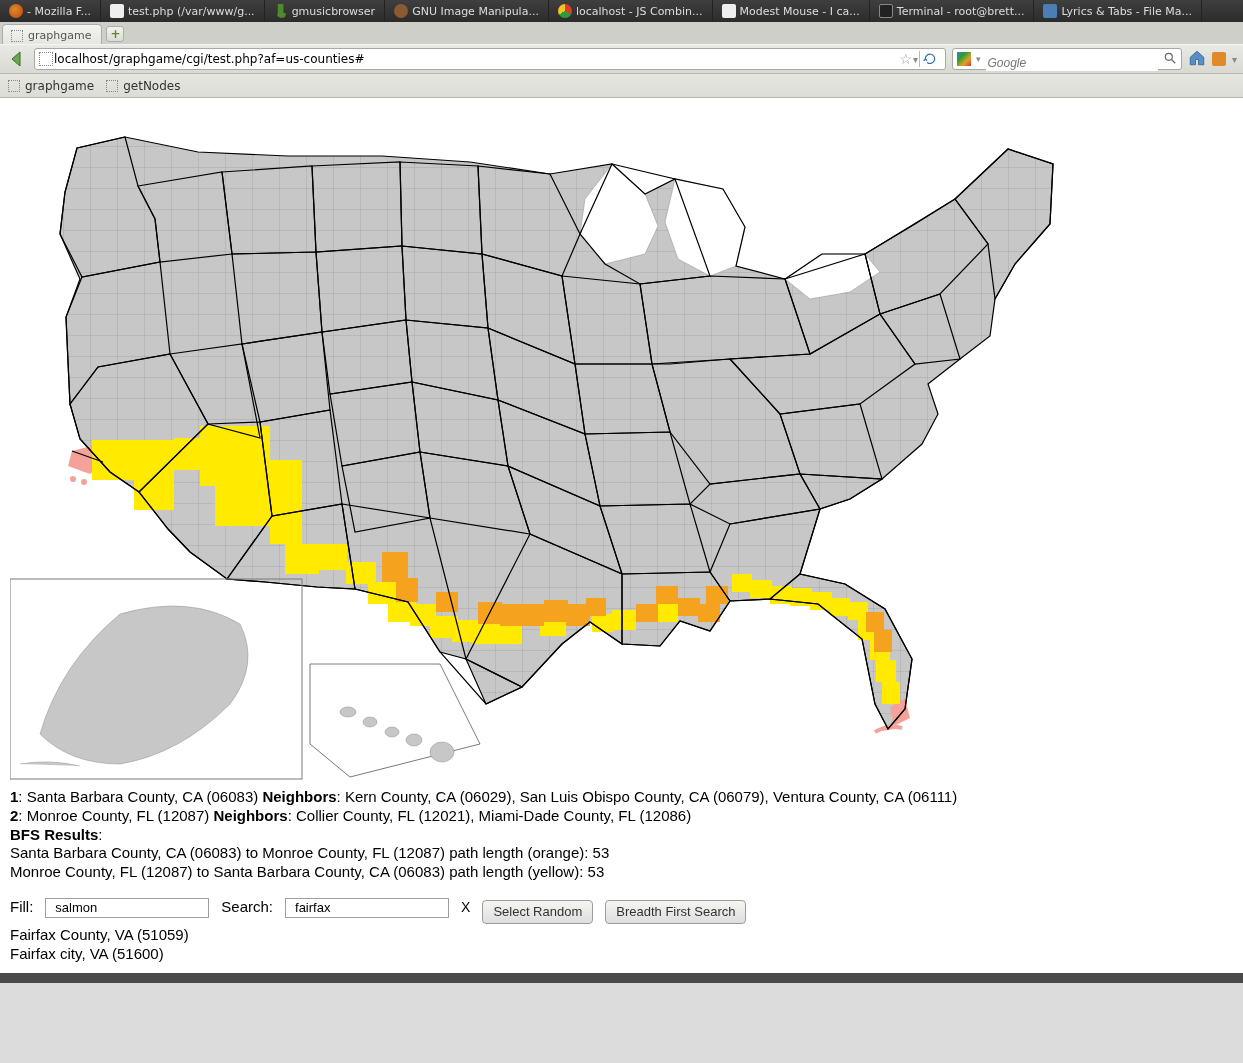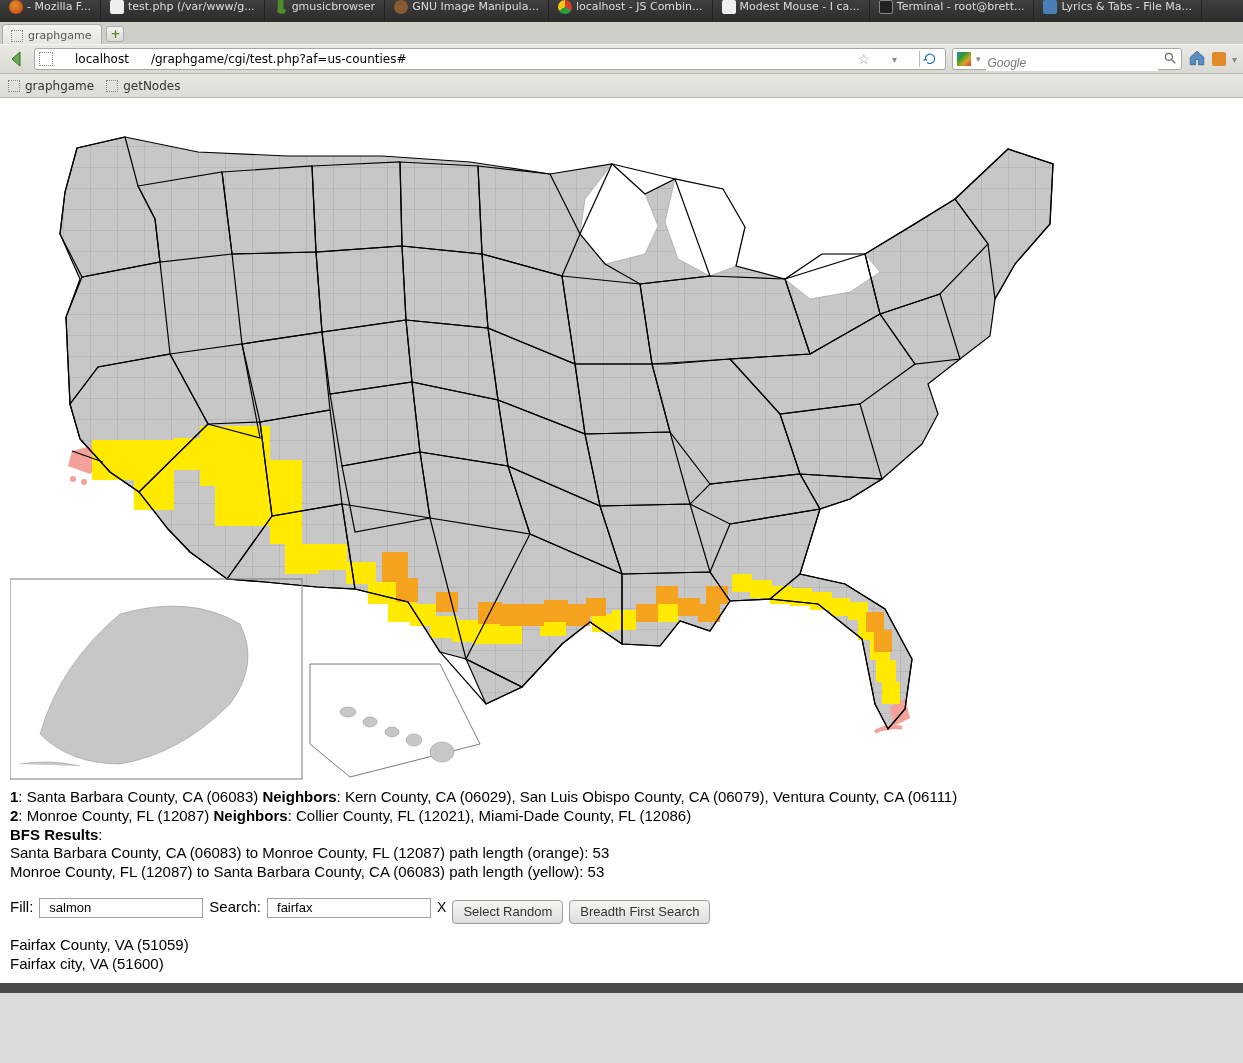--- a/index.html
+++ b/index.html
@@ -20,20 +20,21 @@
     align-items: center;
     color: #ddd;
     font-size: 11px;
     overflow: hidden;
     white-space: nowrap;
   }
   .taskbar-item {
     padding: 0 9px;
     height: 100%;
     display: flex;
+    align-items: center;
     border-right: 1px solid #222;
     gap: 4px;
     cursor: default;
   }
   .tb-ico {
     width: 14px; height: 14px;
     background: #777;
     display: inline-block;
     border-radius: 2px;
   }
@@ -97,21 +98,21 @@
   .back-btn { width:22px;height:22px;display:flex;align-items:center;justify-content:center; }
   .urlbox {
     flex: 1;
     height: 22px;
     background: #fff;
     border: 1px solid #a9a9a3;
     border-radius: 3px;
     display:flex; align-items:center;
     font-size: 12px;
     padding: 0 4px;
-    gap: 22px;
+    gap: 1px;
   }
   .urlbox .fav { width:14px;height:14px;border:1px dotted #888; }
   .url-host { color:#000;}
   .url-rest { color:#000000; flex:1;}
   .url-star { color:#999; font-size:14px; }
   .url-reload {
     width:22px;height:16px;border-left:1px solid #bbb;
     display:flex;align-items:center;justify-content:center;color:#555;
   }
   .url-reload svg{width:14px;height:14px;}
@@ -159,36 +160,36 @@
   .results {
     padding: 4px 10px 10px 10px;
     font-family: Arial, sans-serif;
     font-size: 15px;
     line-height: 1.25;
     color:#000;
   }
   .results b { font-weight:bold; }
   .ctrl-row {
     margin-top: 10px;
-    display:flex;align-items:center;gap:6px;flex-wrap:wrap;
+    display:flex;align-items:center;gap:12px;flex-wrap:wrap;
   }
   .ctrl-row label { font-size:15px; }
   .ctrl-row input[type=text]{
     height:20px;width:164px;
     border:1px solid #a0a0a0;background:#fff;
     font-size:13px;padding:0 9px;
   }
   .ctrl-row .x { font-size:14px; }
   .btn {
     height:24px;padding:0 10px;
     border:1px solid #9c9c98;border-radius:4px;
     background:linear-gradient(#f5f5f1,#dedede);
     font-size:13px;color:#333;cursor:pointer;margin-top:8px;
   }
-  .search-results { font-size:15px;margin-top:12px; }
+  .search-results { font-size:15px;margin-top:2px; }
 
   .statusbar {
     height: 10px;
     background:#4a4a4a;
   }
 </style>
 </head>
 <body>
 
 <div class="taskbar">

